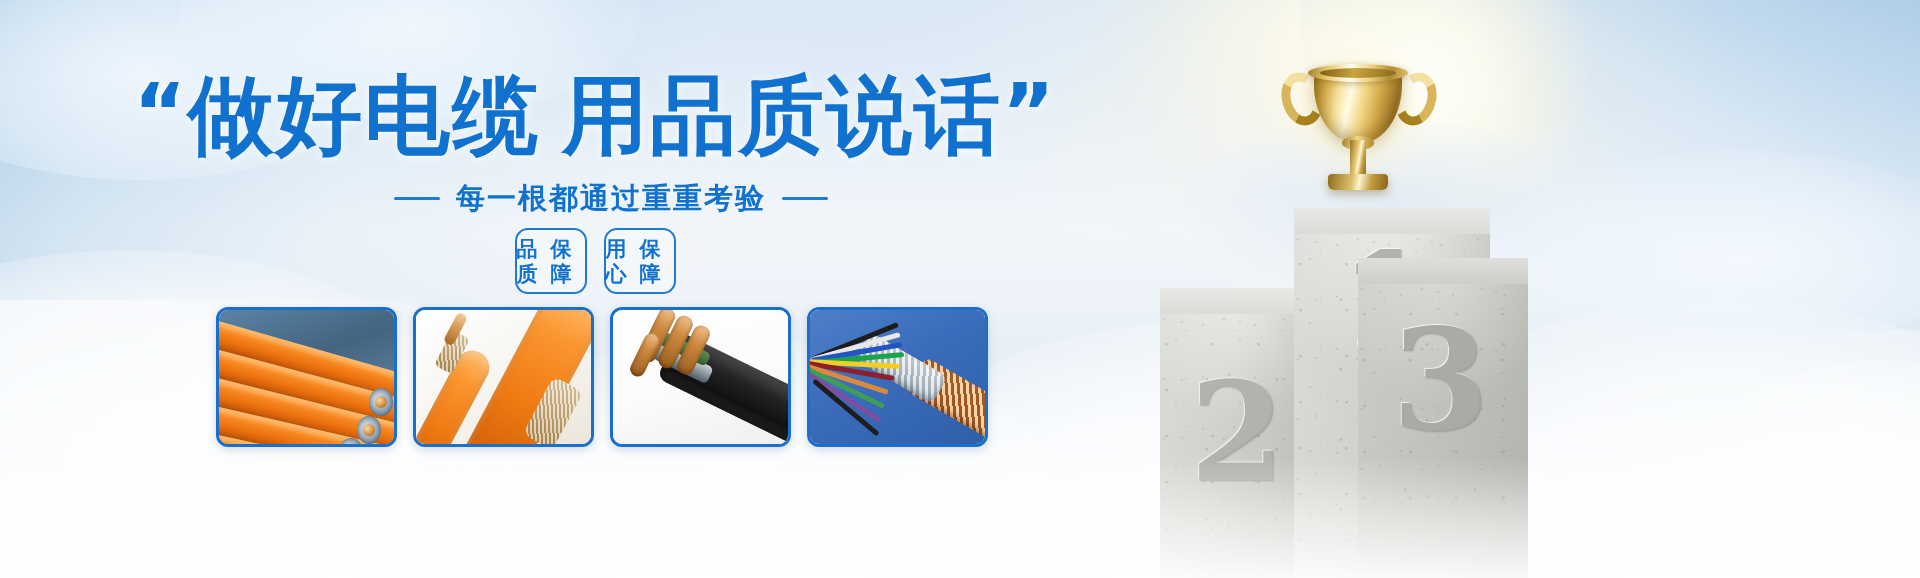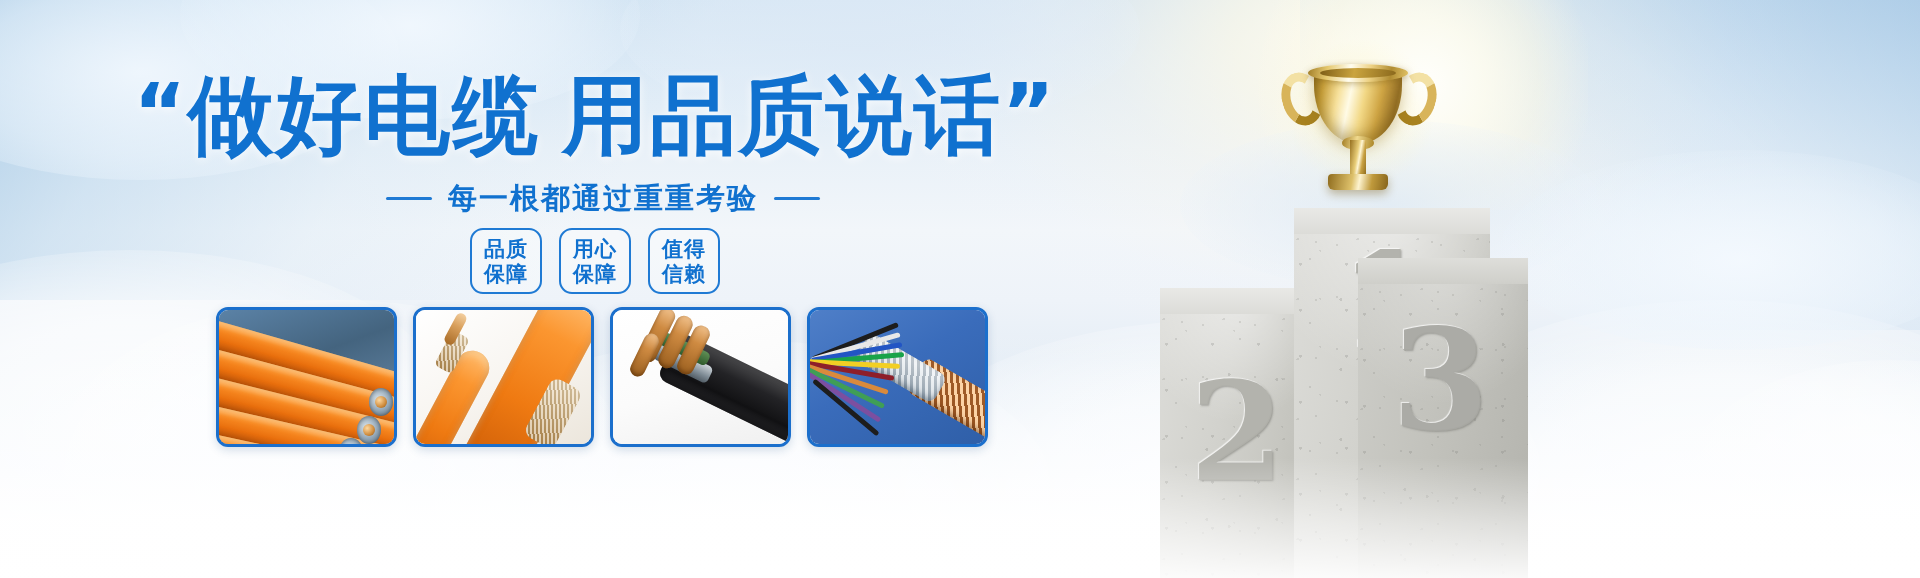--- a/index.html
+++ b/index.html
@@ -121,21 +121,21 @@
   }
   .headline .q {
     font-family: "DejaVu Sans", sans-serif;
     font-size: 80px;
     vertical-align: 4px;
   }
   .headline .gap { display: inline-block; width: 22px; }
 
   .subtitle-row {
     position: absolute;
-    left: 8px; top: 181px;
+    left: 16px; top: 181px;
     width: 1190px;
     display: flex;
     align-items: center;
     justify-content: center;
     gap: 16px;
   }
   .subtitle-rule {
     width: 46px; height: 3px;
     background: #1f7ad4;
     border-radius: 2px;
@@ -156,21 +156,21 @@
     display: flex;
     justify-content: center;
     gap: 17px;
   }
   .badge {
     width: 72px; height: 66px;
     border: 2px solid #1f7ad4;
     border-radius: 13px;
     background: rgba(255,255,255,0.28);
     display: flex;
-    flex-direction: column;
+    flex-direction: row;
     align-items: center;
     justify-content: center;
     color: #1071cf;
     font-size: 21px;
     line-height: 25px;
     font-weight: 600;
     letter-spacing: 1px;
   }
 
   
@@ -504,24 +504,20 @@
     </div>
 
     <div class="badge-row">
       <div class="badge">
         <span>品质</span>
         <span>保障</span>
       </div>
       <div class="badge">
         <span>用心</span>
         <span>保障</span>
-      </div>
-      <div class="badge">
-        <span>值得</span>
-        <span>信赖</span>
       </div>
     </div>
   </div>
 
   <div class="thumb-row">
 
     <div class="thumb">
       <div class="t1-bg"></div>
       <div class="t1-cable" style="left:-20px; top:6px;   width:230px; transform:rotate(16deg);"></div>
       <div class="t1-cable" style="left:-24px; top:34px;  width:232px; transform:rotate(15deg);"></div>

